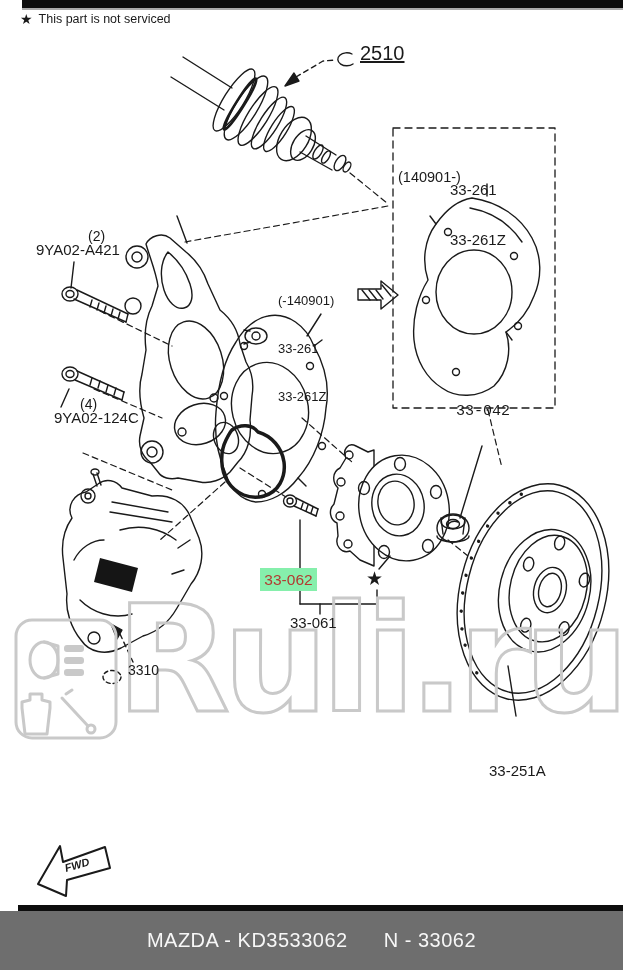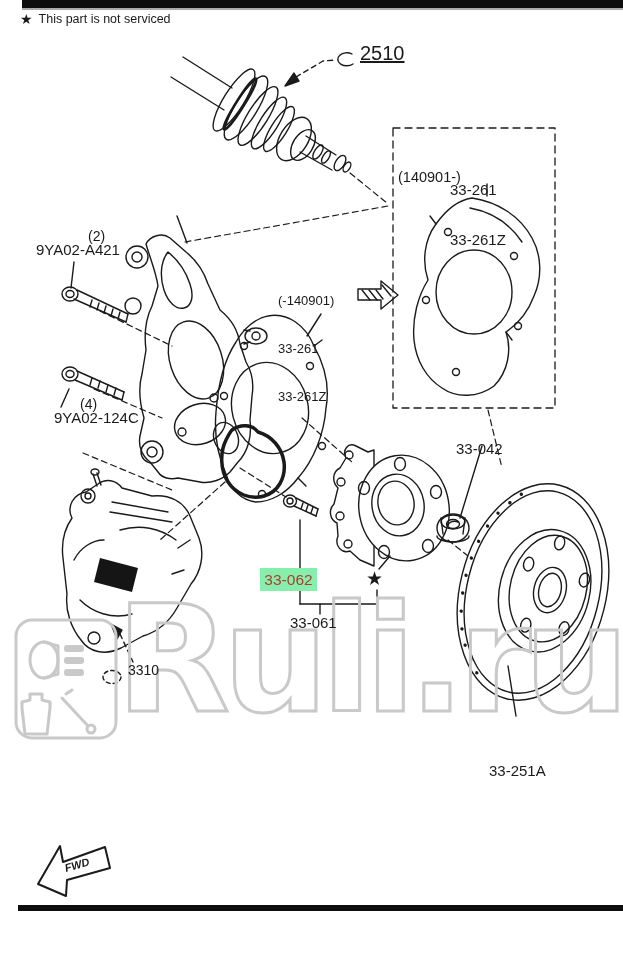--- a/index.html
+++ b/index.html
@@ -31,21 +31,21 @@
   .center{text-align:left;}
   #lbl-2510{left:360px;top:45px;font-size:20px;text-decoration:underline;}
   #lbl-33020{left:150px;top:179px;}
   #lbl-qty2{left:88px;top:228px;}
   #lbl-a421{left:36px;top:241px;}
   #lbl-qty4{left:80px;top:396px;}
   #lbl-124c{left:26px;top:409px;margin-left:28px;}
   #lbl-shield-old{left:278px;top:261px;width:80px;font-size:13px;line-height:16px;}
   #lbl-shield-new-range{left:398px;top:133px;font-size:14.5px;margin-top:36px;}
   #lbl-shield-new{left:450px;top:149px;width:64px;font-size:15px;line-height:16.5px;}
-  #lbl-33042{left:456px;top:440px;}
+  #lbl-33042{left:456px;top:403px;font-family:Liberation Mono, monospace;}
   #lbl-33062{
     left:260px;top:568px;width:57px;height:23px;background:#86efac;
     display:flex;align-items:center;justify-content:center;
     color:#b23a31;font-size:15.5px;z-index:3;
   }
   #hub-star{left:366px;top:567px;font-size:19px;z-index:3;}
   #lbl-33061{left:290px;top:614px;width:62px;}
   #lbl-3310{left:128px;top:662px;font-size:14px;}
   #lbl-33251a{left:489px;top:718px;margin-top:44px;}
 </style>
@@ -353,14 +353,18 @@
 
   <div id="hub-star" class="abs">★</div>
 
   <div id="lbl-33061" class="abs part-label center">33-061</div>
 
   <div id="lbl-3310" class="abs part-label">3310</div>
 
   <div id="lbl-33251a" class="abs part-label">33-251A</div>
 
   <div id="footer-strip" class="abs"></div>
+  <div id="footer-bar" class="abs">
+    <span>MAZDA - KD3533062</span>
+    <span>N - 33062</span>
+  </div>
 
 </div>
 
 </body></html>

